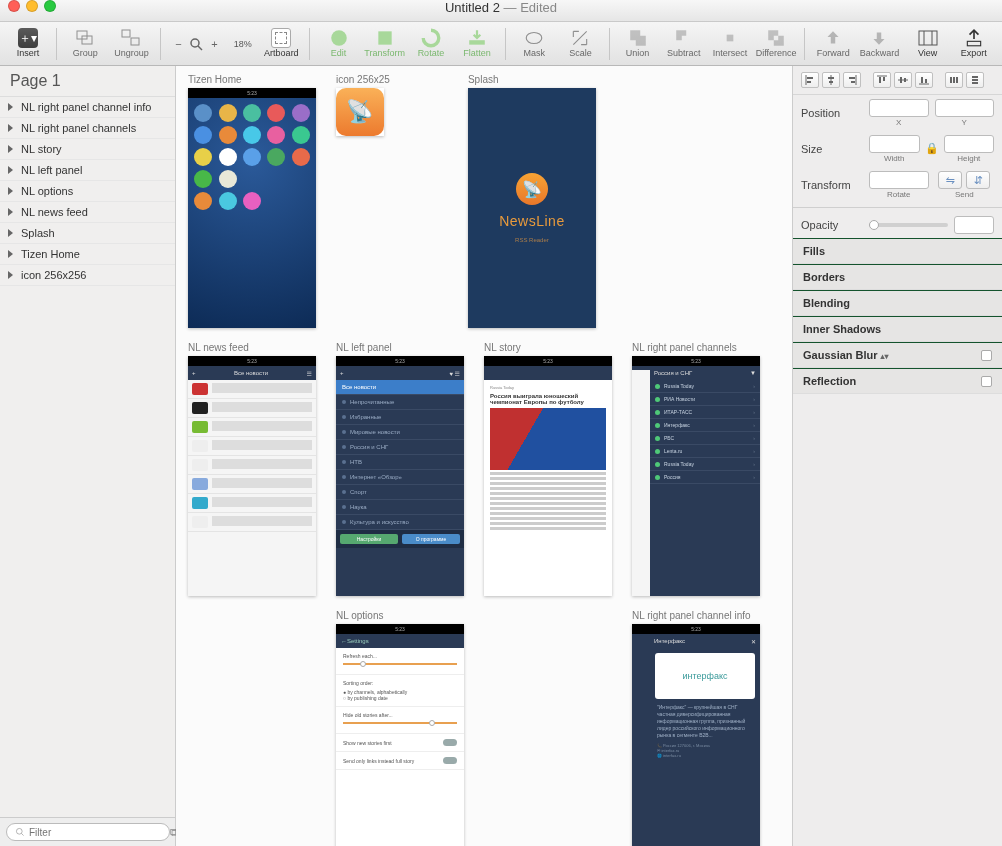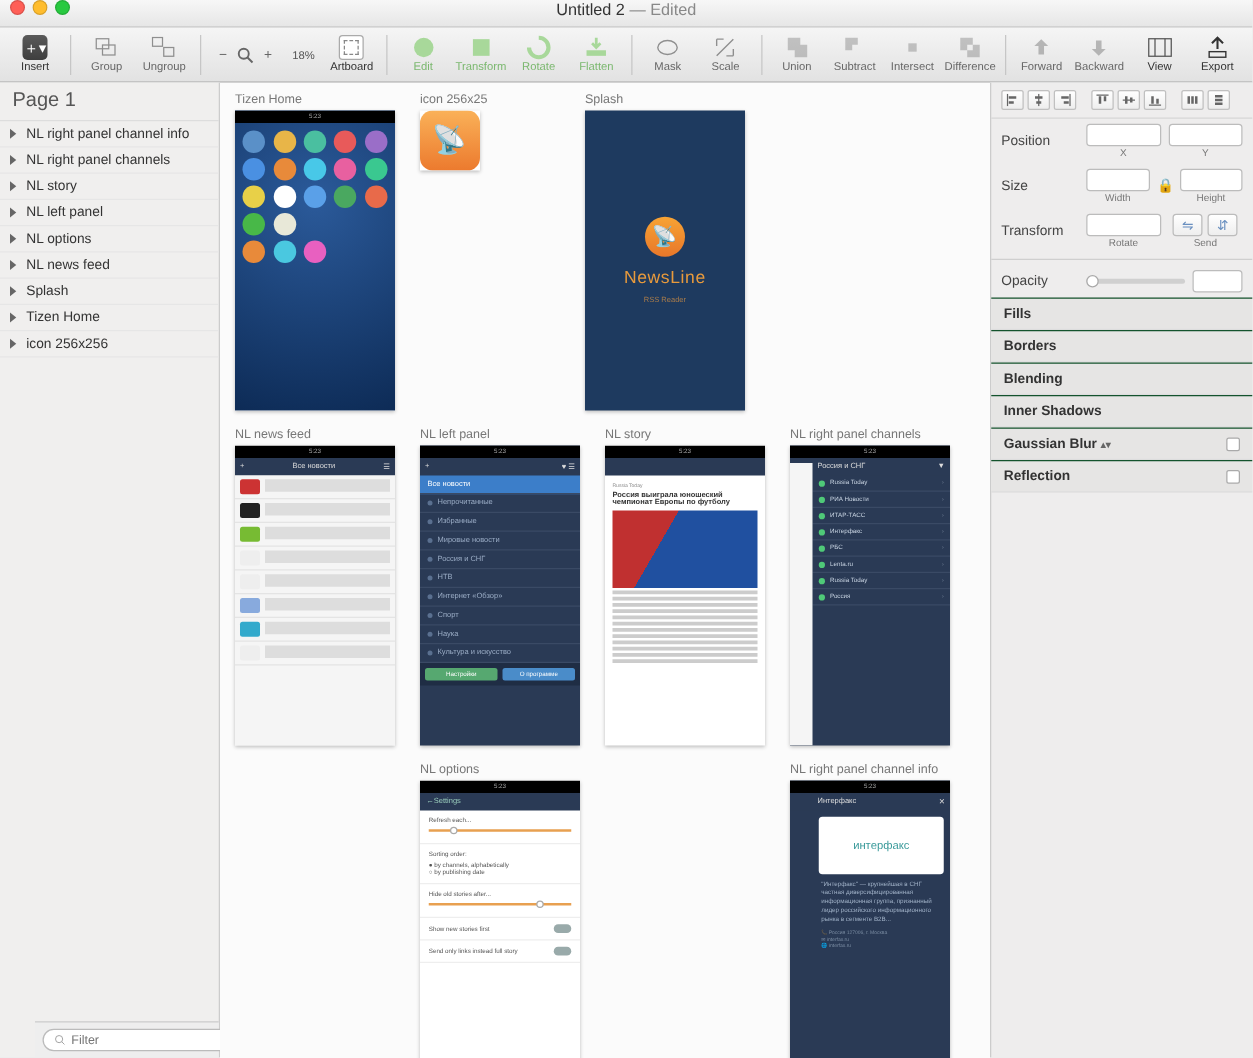--- a/index.html
+++ b/index.html
@@ -35,21 +35,21 @@
 .main { display: flex; height: calc(846px - 22px - 44px); }
 .left { width: 176px; background: #f0efee; border-right: 1px solid #ccc; display:flex; flex-direction:column; }
 .canvas { flex: 1; background: #fbfbfb; overflow: auto; padding: 8px 12px; }
 .right { width: 210px; background: #eeeded; border-left: 1px solid #ccc; }
 
 
 .pagehdr { padding: 6px 10px; font-size: 16px; color: #555; border-bottom: 1px solid #ddd; }
 .layer { display: flex; align-items: center; padding: 4px 8px; font-size: 11px; border-bottom: 1px solid #e6e6e6; cursor: default; }
 .layer .tri { width: 0; height: 0; border-top: 4px solid transparent; border-bottom: 4px solid transparent; border-left: 5px solid #666; margin-right: 8px; }
 .leftspacer { flex: 1; }
-.leftfooter { border-top: 1px solid #ccc; padding: 5px 6px; display:flex; align-items:center; gap:0; background:#eee;margin-left:28px;}
+.leftfooter { border-top: 1px solid #ccc; padding: 5px 6px; display:flex; align-items:center; gap:0; background:#eee;}
 .filterbox { flex:1; height: 18px; border:1px solid #bbb; border-radius:9px; padding:0 8px; font-size:10px; background:#fff; display:flex; align-items:center; gap:4px; color:#888;}
 .filterbox input { border:none; outline:none; flex:1; font-size:10px; background:transparent;}
 .slicecount { color:#4a90d9; font-size:10px; display:flex; align-items:center; gap:3px;}
 
 
 .abrow { display: flex; gap: 20px; margin-bottom: 14px; }
 .ab { display: flex; flex-direction: column; }
 .ablabel { font-size: 10px; color: #777; margin-bottom: 3px; }
 .abframe { background: #fff; box-shadow: 0 1px 3px rgba(0,0,0,.25); overflow:hidden; }
 .phone { width: 128px; height: 240px; }

